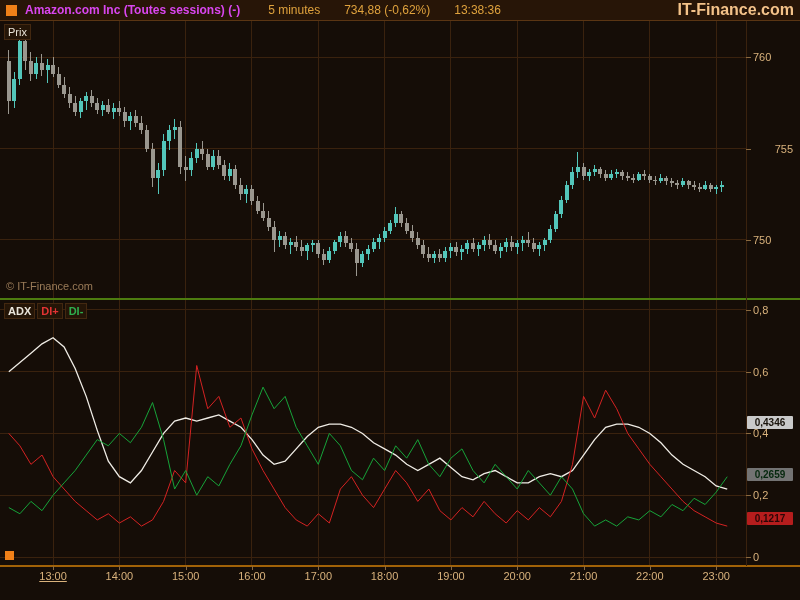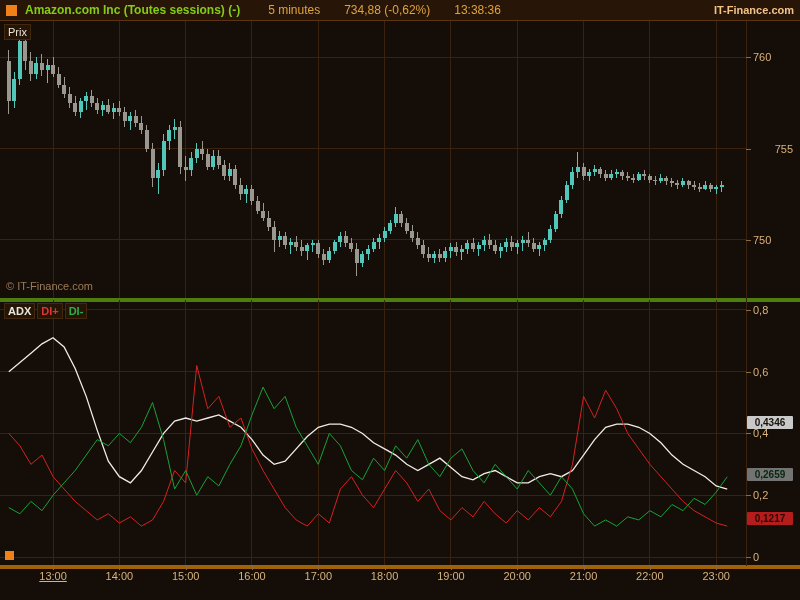--- a/index.html
+++ b/index.html
@@ -1,26 +1,26 @@
 <!DOCTYPE html>
 <html><head>
 <meta charset="utf-8">
 <style>
   html,body{margin:0;padding:0;background:#0d0703;font-family:"Liberation Sans",sans-serif;}
   #app{position:relative;width:800px;height:600px;background:#150d07;overflow:hidden;}
 
   #titlebar{position:absolute;top:0;left:0;width:800px;height:21px;background:#271507;
     border-bottom:1px solid #5a3513;display:flex;align-items:center;padding:0 6px;box-sizing:border-box;}
   #logo{width:11px;height:11px;margin-right:8px;flex:0 0 auto;}
-  #title{color:#84cc16;font-weight:bold;font-size:12px;margin-right:28px;white-space:nowrap;}
+  #title{color:#d946ef;font-weight:bold;font-size:12px;margin-right:28px;white-space:nowrap;}
   .hinfo{color:#dfa23d;font-size:12px;margin-right:24px;white-space:nowrap;}
-  #brand{margin-left:auto;color:#f3c289;font-size:11px;font-weight:bold;}
-
-  #price-panel{position:absolute;top:21px;left:0;width:800px;height:277px;border-bottom:4px solid #4d7c0f;}
-  #adx-panel{position:absolute;top:300px;left:0;width:800px;height:265px;border-bottom:4px solid #a16207;}
+  #brand{margin-left:auto;color:#f3c289;font-size:16px;font-weight:bold;}
+
+  #price-panel{position:absolute;top:21px;left:0;width:800px;height:277px;border-bottom:2px solid #4d7c0f;}
+  #adx-panel{position:absolute;top:300px;left:0;width:800px;height:265px;border-bottom:2px solid #a16207;}
   #time-axis{position:absolute;top:566px;left:0;width:800px;height:34px;}
   #gutter-sep{position:absolute;left:746px;top:21px;width:1px;height:545px;background:#3a220e;}
 
   svg{position:absolute;top:0;left:0;shape-rendering:crispEdges;}
   polyline{shape-rendering:auto;}
 
   .tag{position:absolute;background:#241507;border:1px solid #432810;color:#e9e4d8;
     font-size:11px;line-height:14px;padding:0 3px;}
   #prix-tag{top:3px;left:4px;}
   #watermark{position:absolute;left:6px;top:259px;color:#9a7b58;font-size:11px;}

